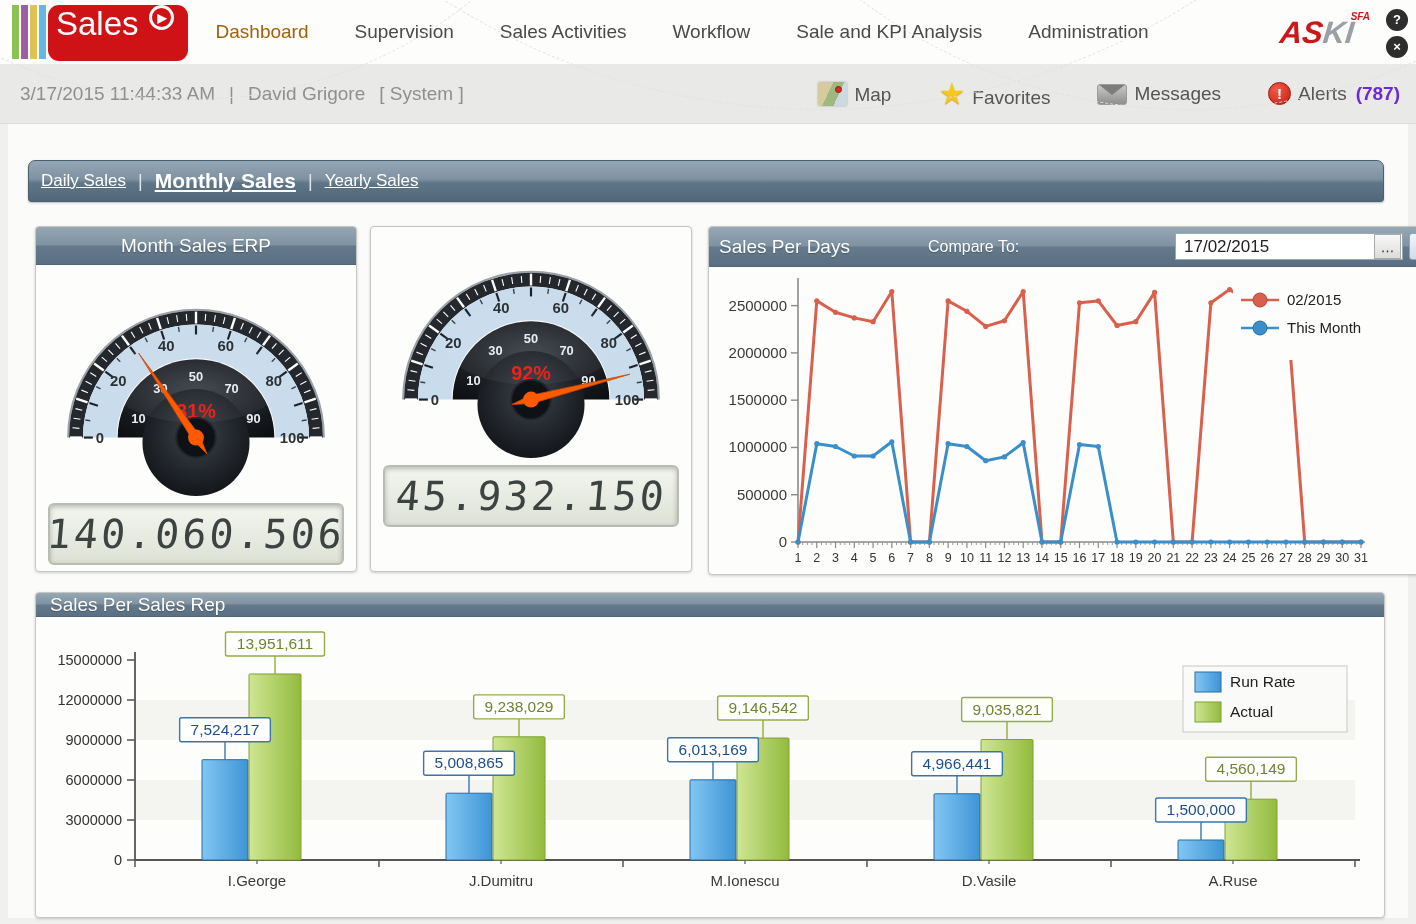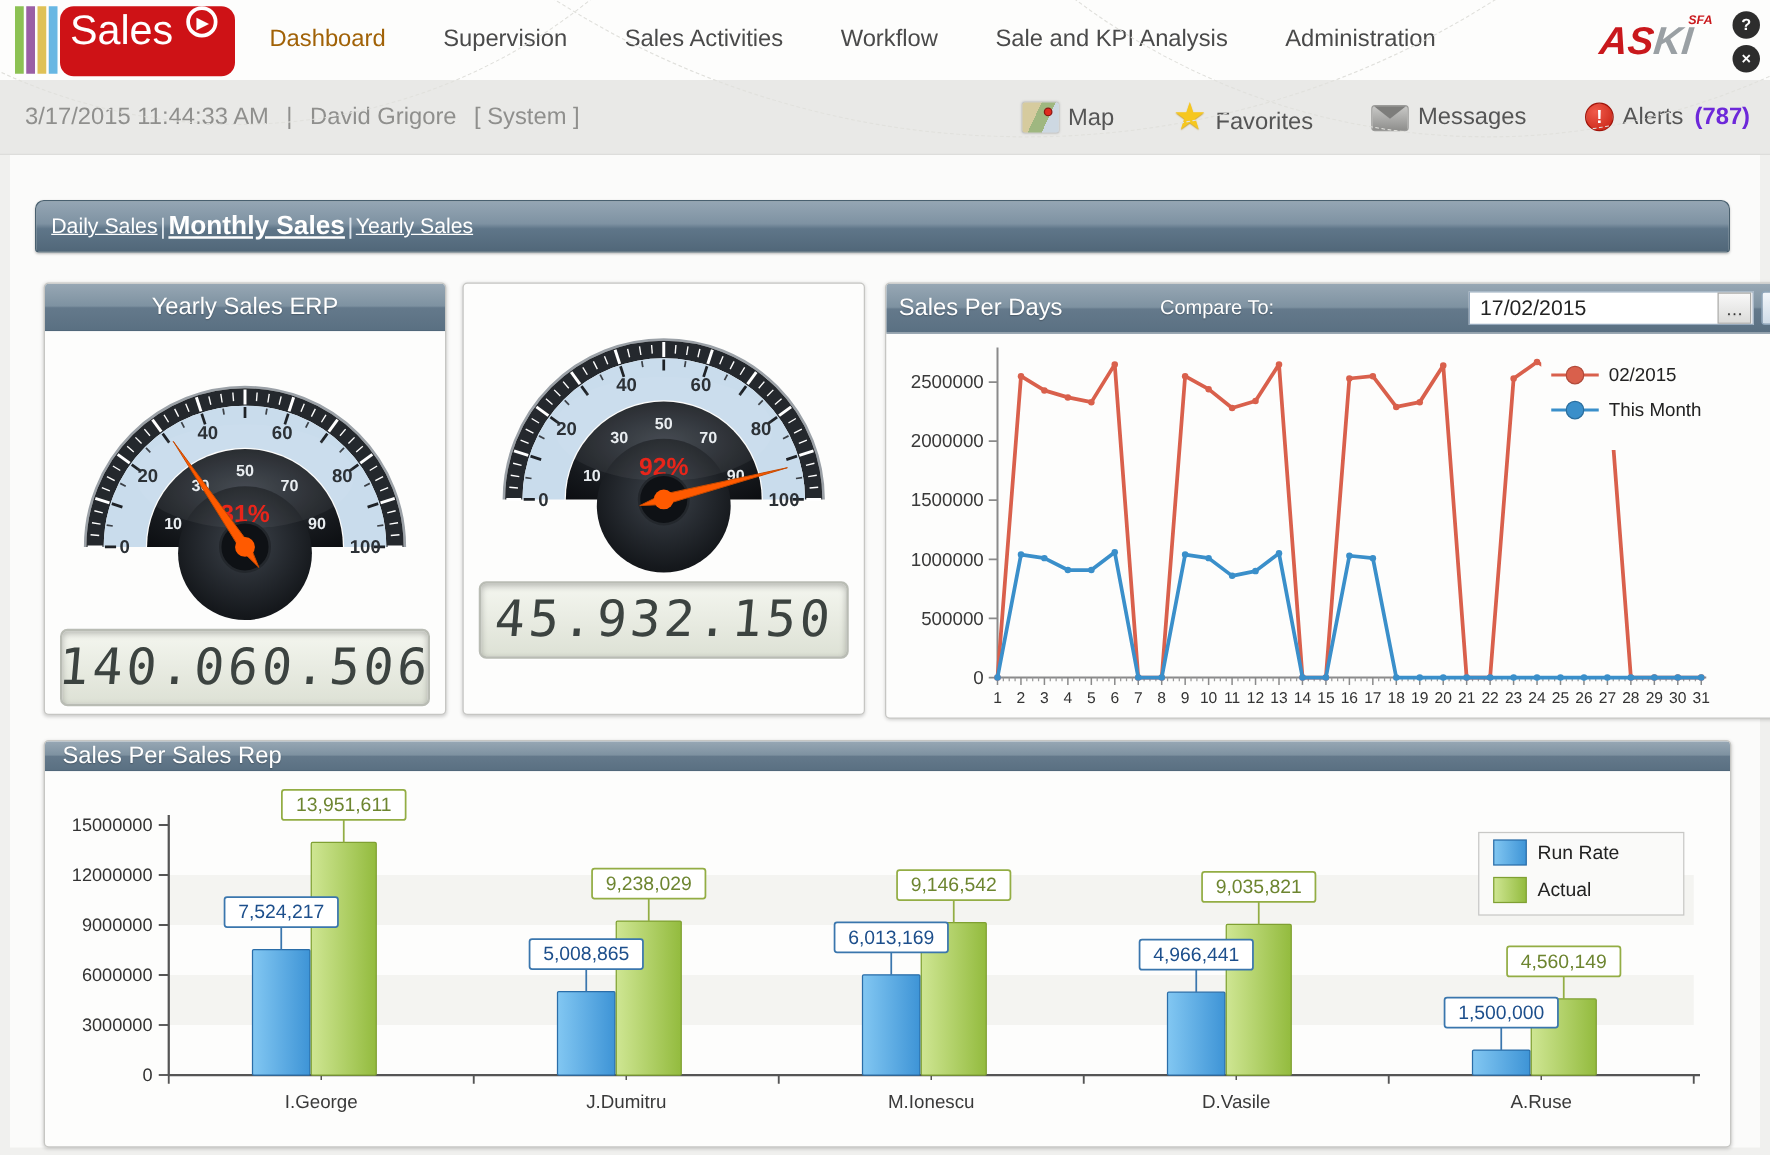--- a/index.html
+++ b/index.html
@@ -42,21 +42,21 @@
   .star-icon { color:#f6c71f; font-size:30px; line-height:1; text-shadow:0 1px 1px #c9a23a; }
   .envelope-icon { width:30px; height:21px; background:linear-gradient(#c9c9c7,#8f8f8d); border-radius:3px; position:relative; overflow:hidden; border:1px solid #9b9b99; }
   .envelope-icon::before { content:""; position:absolute; left:0; top:-1px; width:0; height:0; border-left:14px solid transparent; border-right:14px solid transparent; border-top:11px solid #7d7d7b; }
   .alert-icon { width:23px; height:23px; border-radius:50%; background:radial-gradient(circle at 35% 30%,#f05b4a,#c51f12); color:#fff; font-weight:bold; font-size:15px; display:flex; align-items:center; justify-content:center; border:1px solid #a01309; }
   .alerts-count { font-weight:bold; color:#6d28d9; margin-left:2px; }
 
   
   .content { position:absolute; left:8px; top:124px; width:1400px; height:794px; background:#fbfbfa; z-index:1; }
 
   
-  .tabbar { position:absolute; left:28px; top:160px; width:1356px; height:42px; border-radius:7px 7px 3px 3px; background:linear-gradient(#95a6b4,#7e92a2 45%,#5f7689 55%,#516779); border:1px solid #49606f; box-shadow:0 1px 2px rgba(0,0,0,.25); display:flex; align-items:center; padding-left:12px; gap:2px; z-index:3; }
+  .tabbar { position:absolute; left:28px; top:160px; width:1356px; height:42px; border-radius:7px 7px 3px 3px; background:linear-gradient(#95a6b4,#7e92a2 45%,#5f7689 55%,#516779); border:1px solid #49606f; box-shadow:0 1px 2px rgba(0,0,0,.25); display:flex; align-items:center; padding-left:12px; gap:12px; z-index:3; }
   .tabbar a { color:#fff; font-size:17px; text-decoration:underline; cursor:pointer; }
   .tabbar a.active { font-size:21px; font-weight:bold; }
   .tab-sep { color:#dfe6ec; font-size:18px; }
 
   
   .panel { position:absolute; background:#fdfdfc; border:1px solid #c6c6c3; border-radius:4px; box-shadow:0 1px 3px rgba(0,0,0,.18); z-index:3; }
   .panel-header { height:38px; background:linear-gradient(#97a7b4,#7e92a1 48%,#64798b 52%,#5a7082); border-bottom:1px solid #51687a; border-radius:3px 3px 0 0; color:#fff; font-size:19px; display:flex; align-items:center; justify-content:center; text-shadow:0 1px 1px rgba(0,0,0,.25); }
   #panel-yearly  { left:35px;  top:226px; width:322px;  height:346px; }
   #panel-monthly { left:370px; top:226px; width:322px;  height:346px; }
   #panel-days    { left:708px; top:226px; width:741px;  height:349px; }
@@ -153,21 +153,21 @@
 
   <div class="tabbar">
     <a>Daily Sales</a>
     <span class="tab-sep">|</span>
     <a class="active">Monthly Sales</a>
     <span class="tab-sep">|</span>
     <a>Yearly Sales</a>
   </div>
 
   <section class="panel" id="panel-yearly">
-    <div class="panel-header">Yearly Sales ERP</div>
+    <div class="panel-header">Month Sales ERP</div>
     <div class="gauge-body">
       <svg class="gauge" viewBox="0 0 300 238">
           <defs>
             <radialGradient id="g0-dark" cx="50%" cy="42%" r="78%">
               <stop offset="0%" stop-color="#3d434b"></stop>
               <stop offset="70%" stop-color="#15181c"></stop>
               <stop offset="100%" stop-color="#0b0d10"></stop>
             </radialGradient>
           </defs>
           <path d="M 21 172 A 129 129 0 0 1 279 172" stroke="#9ba1a7" stroke-width="2" fill="none"></path>

